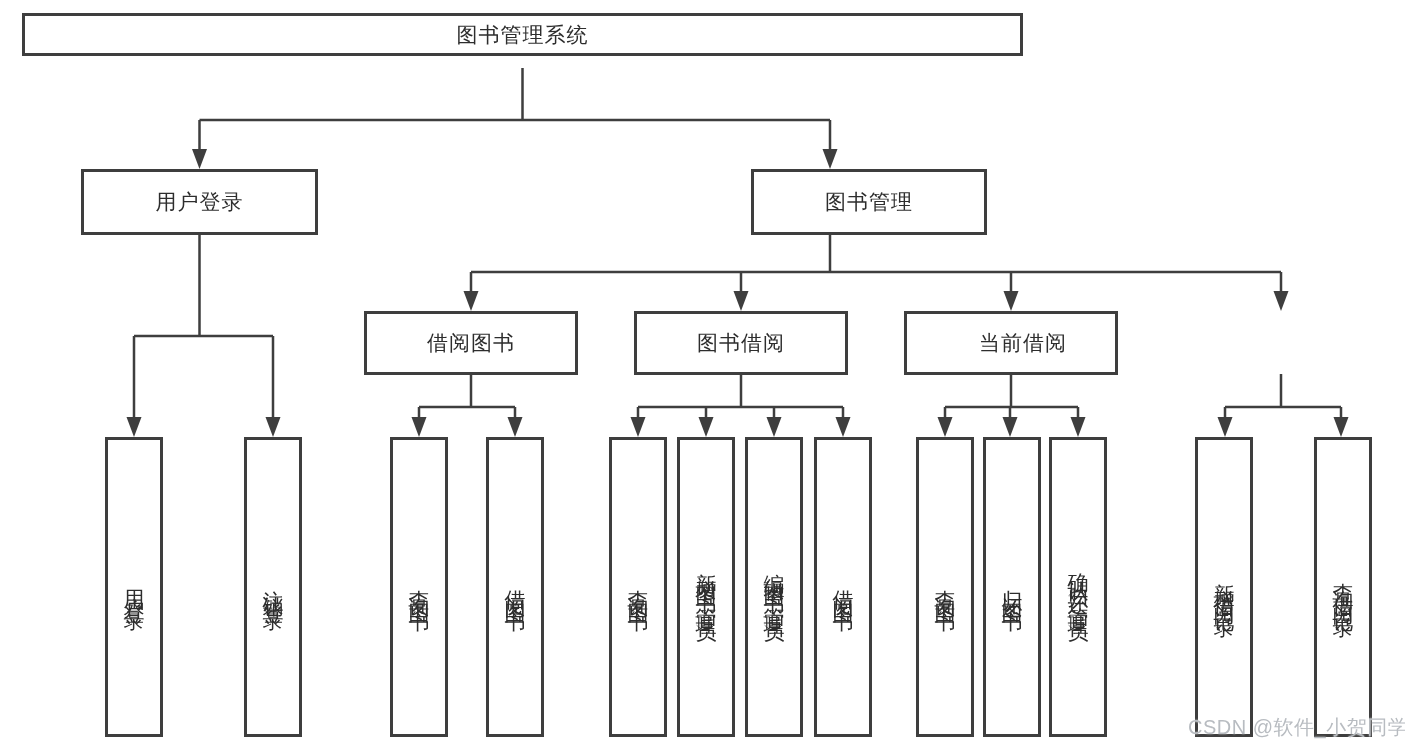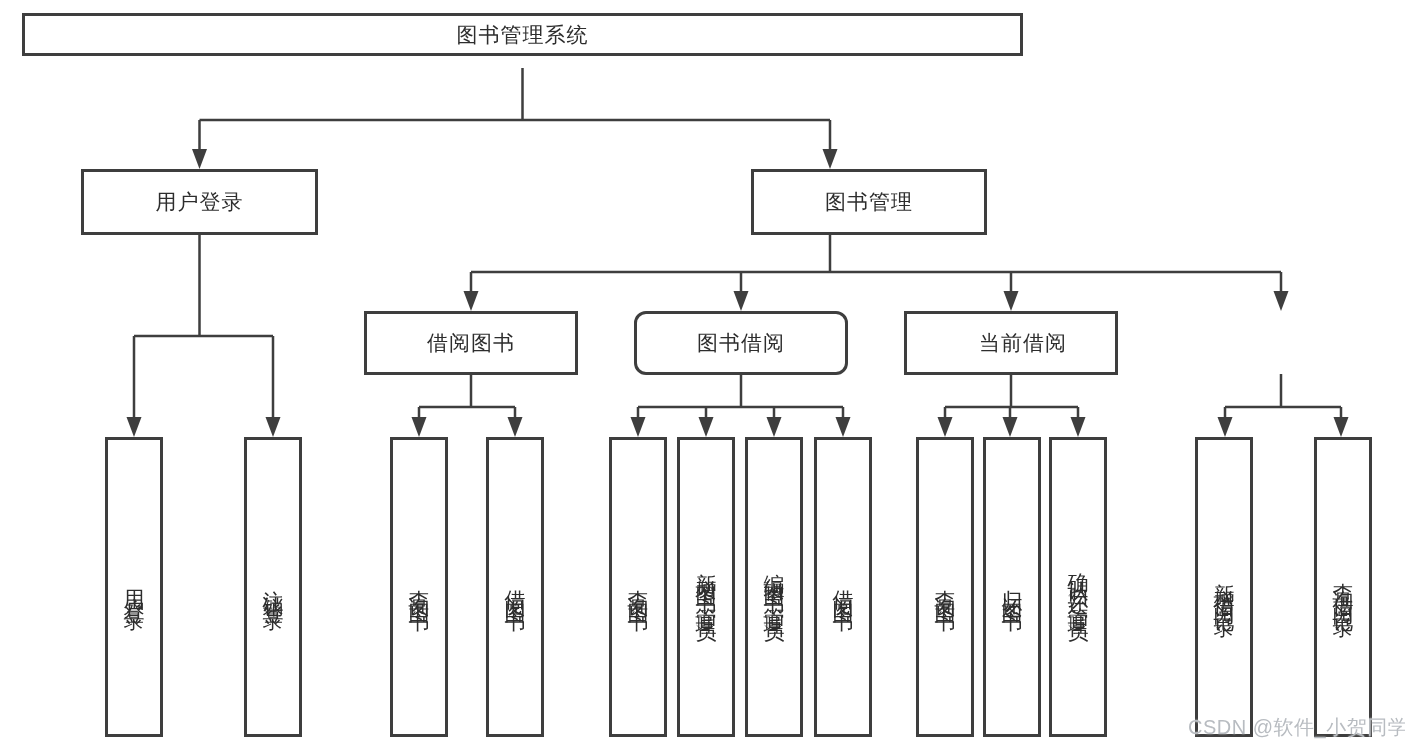--- a/index.html
+++ b/index.html
@@ -37,21 +37,21 @@
     top:437px;height:300px;width:58px;
   }
   
   .n-root{left:22px;top:13px;width:1001px;height:43px;}
   
   .n-lv1a{left:81px;top:169px;width:237px;height:66px;}
   .n-lv1b{left:712px;top:169px;width:236px;height:66px;margin-left:39px;}
   
   .n-lv2{top:311px;height:64px;width:214px;}
   .n-lv2a{left:364px;}
-  .n-lv2b{left:634px;border-radius:12px;}
+  .n-lv2b{left:634px;}
   .n-lv2c{left:904px;padding-left:24px;}
   .n-lv2d{left:1174px;}
   
   .n-leaf1{left:105px;}  .n-leaf2{left:244px;}
   .n-leaf3{left:390px;}  .n-leaf4{left:486px;}
   .n-leaf5{left:609px;}  .n-leaf6{left:677px;}
   .n-leaf7{left:745px;}  .n-leaf8{left:814px;}
   .n-leaf9{left:916px;}  .n-leaf10{left:983px;}
   .n-leaf11{left:1049px;}
   .n-leaf12{left:1195px;} .n-leaf13{left:1314px;}

